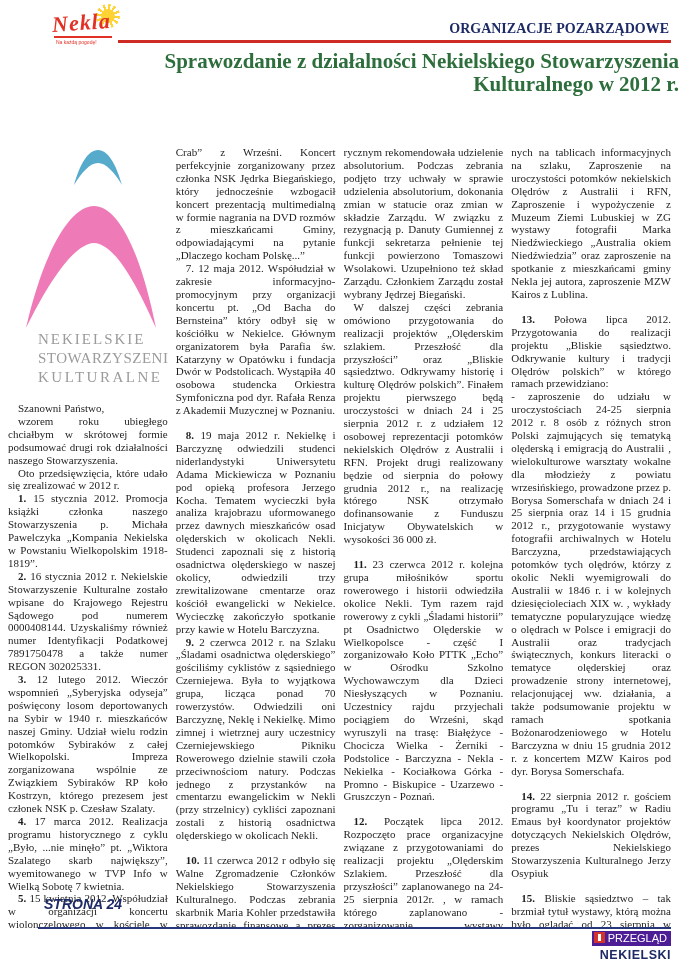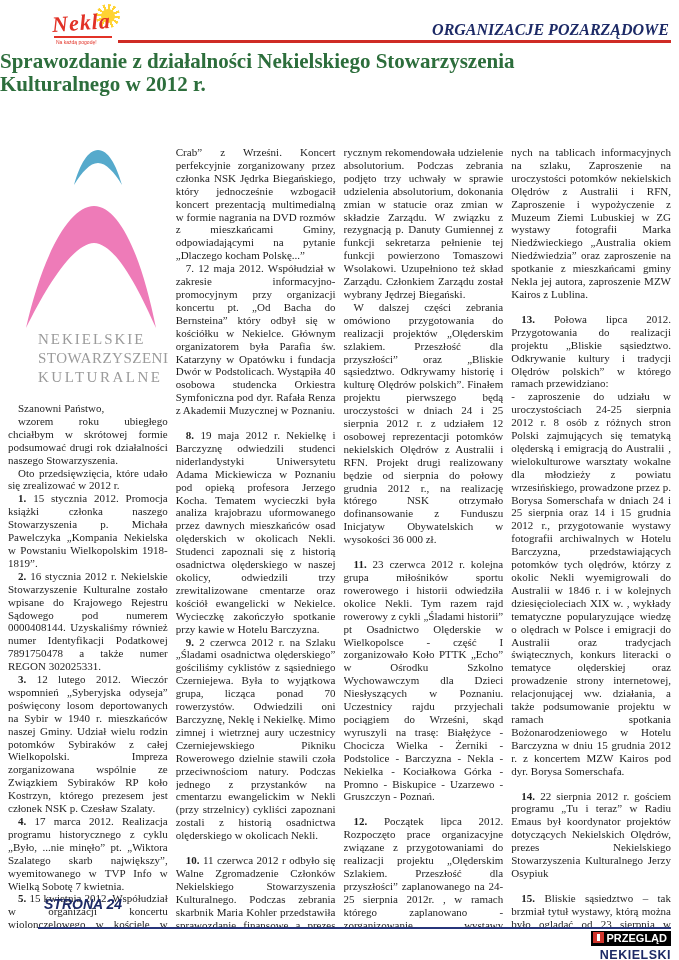--- a/index.html
+++ b/index.html
@@ -10,48 +10,48 @@
   .brand{position:absolute;left:52px;top:6px;width:70px;height:38px;}
   .sun{position:absolute;right:2px;top:-2px;width:24px;height:24px;border-radius:50%;
        background:repeating-conic-gradient(#ffd333 0 14deg,transparent 14deg 30deg);}
   .sun::after{content:"";position:absolute;left:5px;top:5px;width:14px;height:14px;
        border-radius:50%;background:#ffd333;}
   .brand-name{position:absolute;left:0;top:4px;font-style:italic;font-weight:bold;
        font-size:22px;color:#e23227;transform:rotate(-4deg);letter-spacing:1px;}
   .brand-rule{position:absolute;left:2px;top:30px;width:58px;height:2px;background:#e23227;}
   .brand-tag{position:absolute;left:4px;top:33px;font-size:5px;color:#e23227;
        font-family:"Liberation Sans",sans-serif;white-space:nowrap;}
-  .section-label{position:absolute;right:10px;top:21px;font-style:italic;font-weight:bold;
-       font-size:16px;color:#1d2a66;}
+  .section-label{position:absolute;right:10px;top:21px;font-weight:bold;
+       font-size:14px;color:#1d2a66;}
   .red-rule{position:absolute;left:118px;right:8px;top:40px;height:3px;background:#cf2b25;}
   
-  .title{position:absolute;top:50px;left:0;right:0;text-align:left;color:#2d6e3c;
-       font-weight:bold;font-size:21px;line-height:23px;margin:0;}
+  .title{position:absolute;top:50px;left:0;right:0;text-align:right;color:#2d6e3c;
+       font-weight:bold;font-size:21px;line-height:23px;margin:0;padding-left:20px;}
   
   .cols{position:absolute;top:99px;left:8px;right:8px;height:830px;display:flex;gap:8px;
        overflow:hidden;}
   .col{flex:1 1 0;overflow:hidden;font-size:11px;line-height:12.9px;margin-top:47px;}
   .col p{margin:0;text-indent:10px;text-align:justify;}
   .col p.cont{text-indent:0;}
   .col p.space{margin-top:12px;}
   .col p b{font-weight:bold;}
   
   .nsk-logo{height:252px;position:relative;margin-bottom:4px;}
   .nsk-arcs{position:absolute;left:14px;top:2px;}
   .nsk-lines{position:absolute;left:30px;top:184px;color:#9b9b9b;
        font-family:Liberation Serif, serif;font-size:15px;line-height:19px;
        letter-spacing:2px;white-space:nowrap;}
   
   .foot-rule{position:absolute;left:38px;right:8px;top:927px;height:2px;background:#27357a;}
   .page-label{position:absolute;left:44px;top:896px;font-style:italic;font-weight:bold;
        font-size:14px;color:#1d2a66;font-family:"Liberation Sans",sans-serif;}
   .mag{position:absolute;right:8px;top:929px;text-align:right;
        font-family:"Liberation Sans",sans-serif;}
-  .mag-top{display:inline-flex;align-items:center;gap:3px;background:#000000;color:#fff;
-       font-weight:bold;font-size:11px;padding:1px 4px 2px 2px;}
+  .mag-top{display:inline-flex;align-items:center;gap:3px;background:#4c1d95;color:#fff;
+       font-weight:normal;font-size:11px;padding:1px 4px 2px 2px;}
   .mag-emblem{display:inline-block;width:11px;height:11px;background:#d0342c;position:relative;}
   .mag-emblem::after{content:"";position:absolute;left:4px;top:2px;width:3px;height:7px;background:#fff;}
   .mag-bottom{color:#1d2a66;font-weight:bold;font-size:12.5px;letter-spacing:0.5px;margin-top:1px;}
 </style>
 </head>
 <body>
 
 <div class="page">
 
   <div class="hdr">

